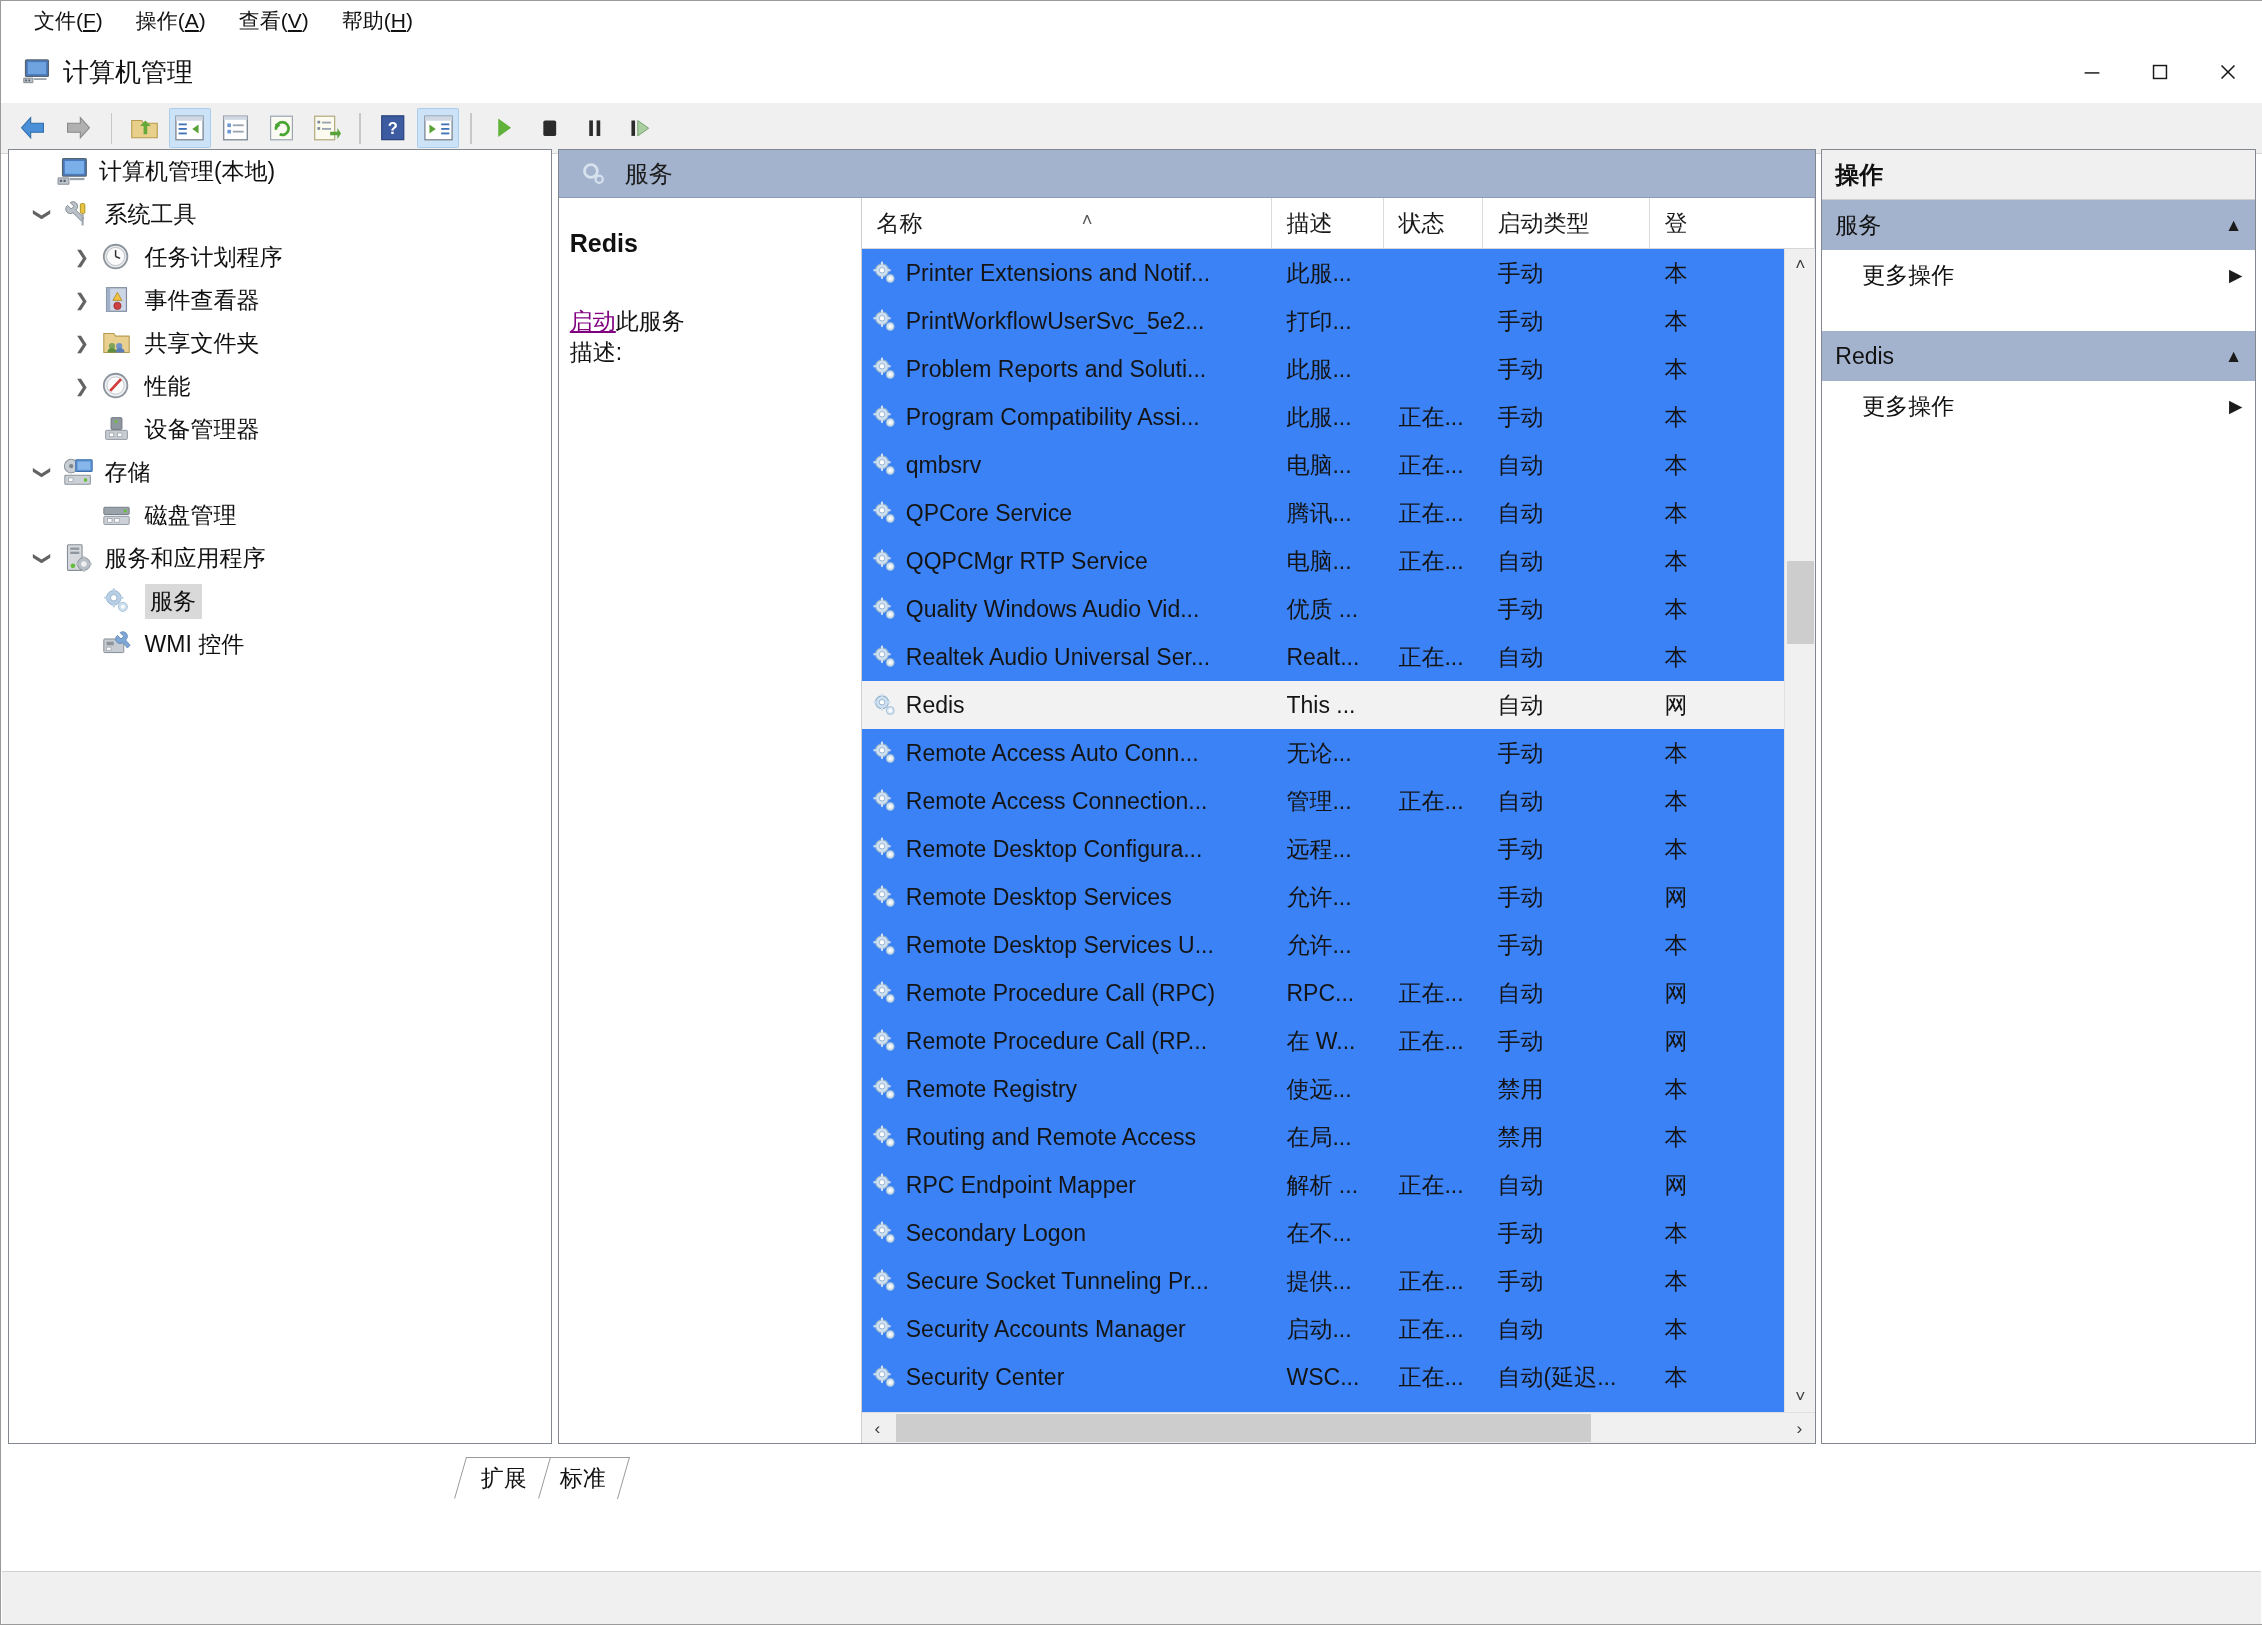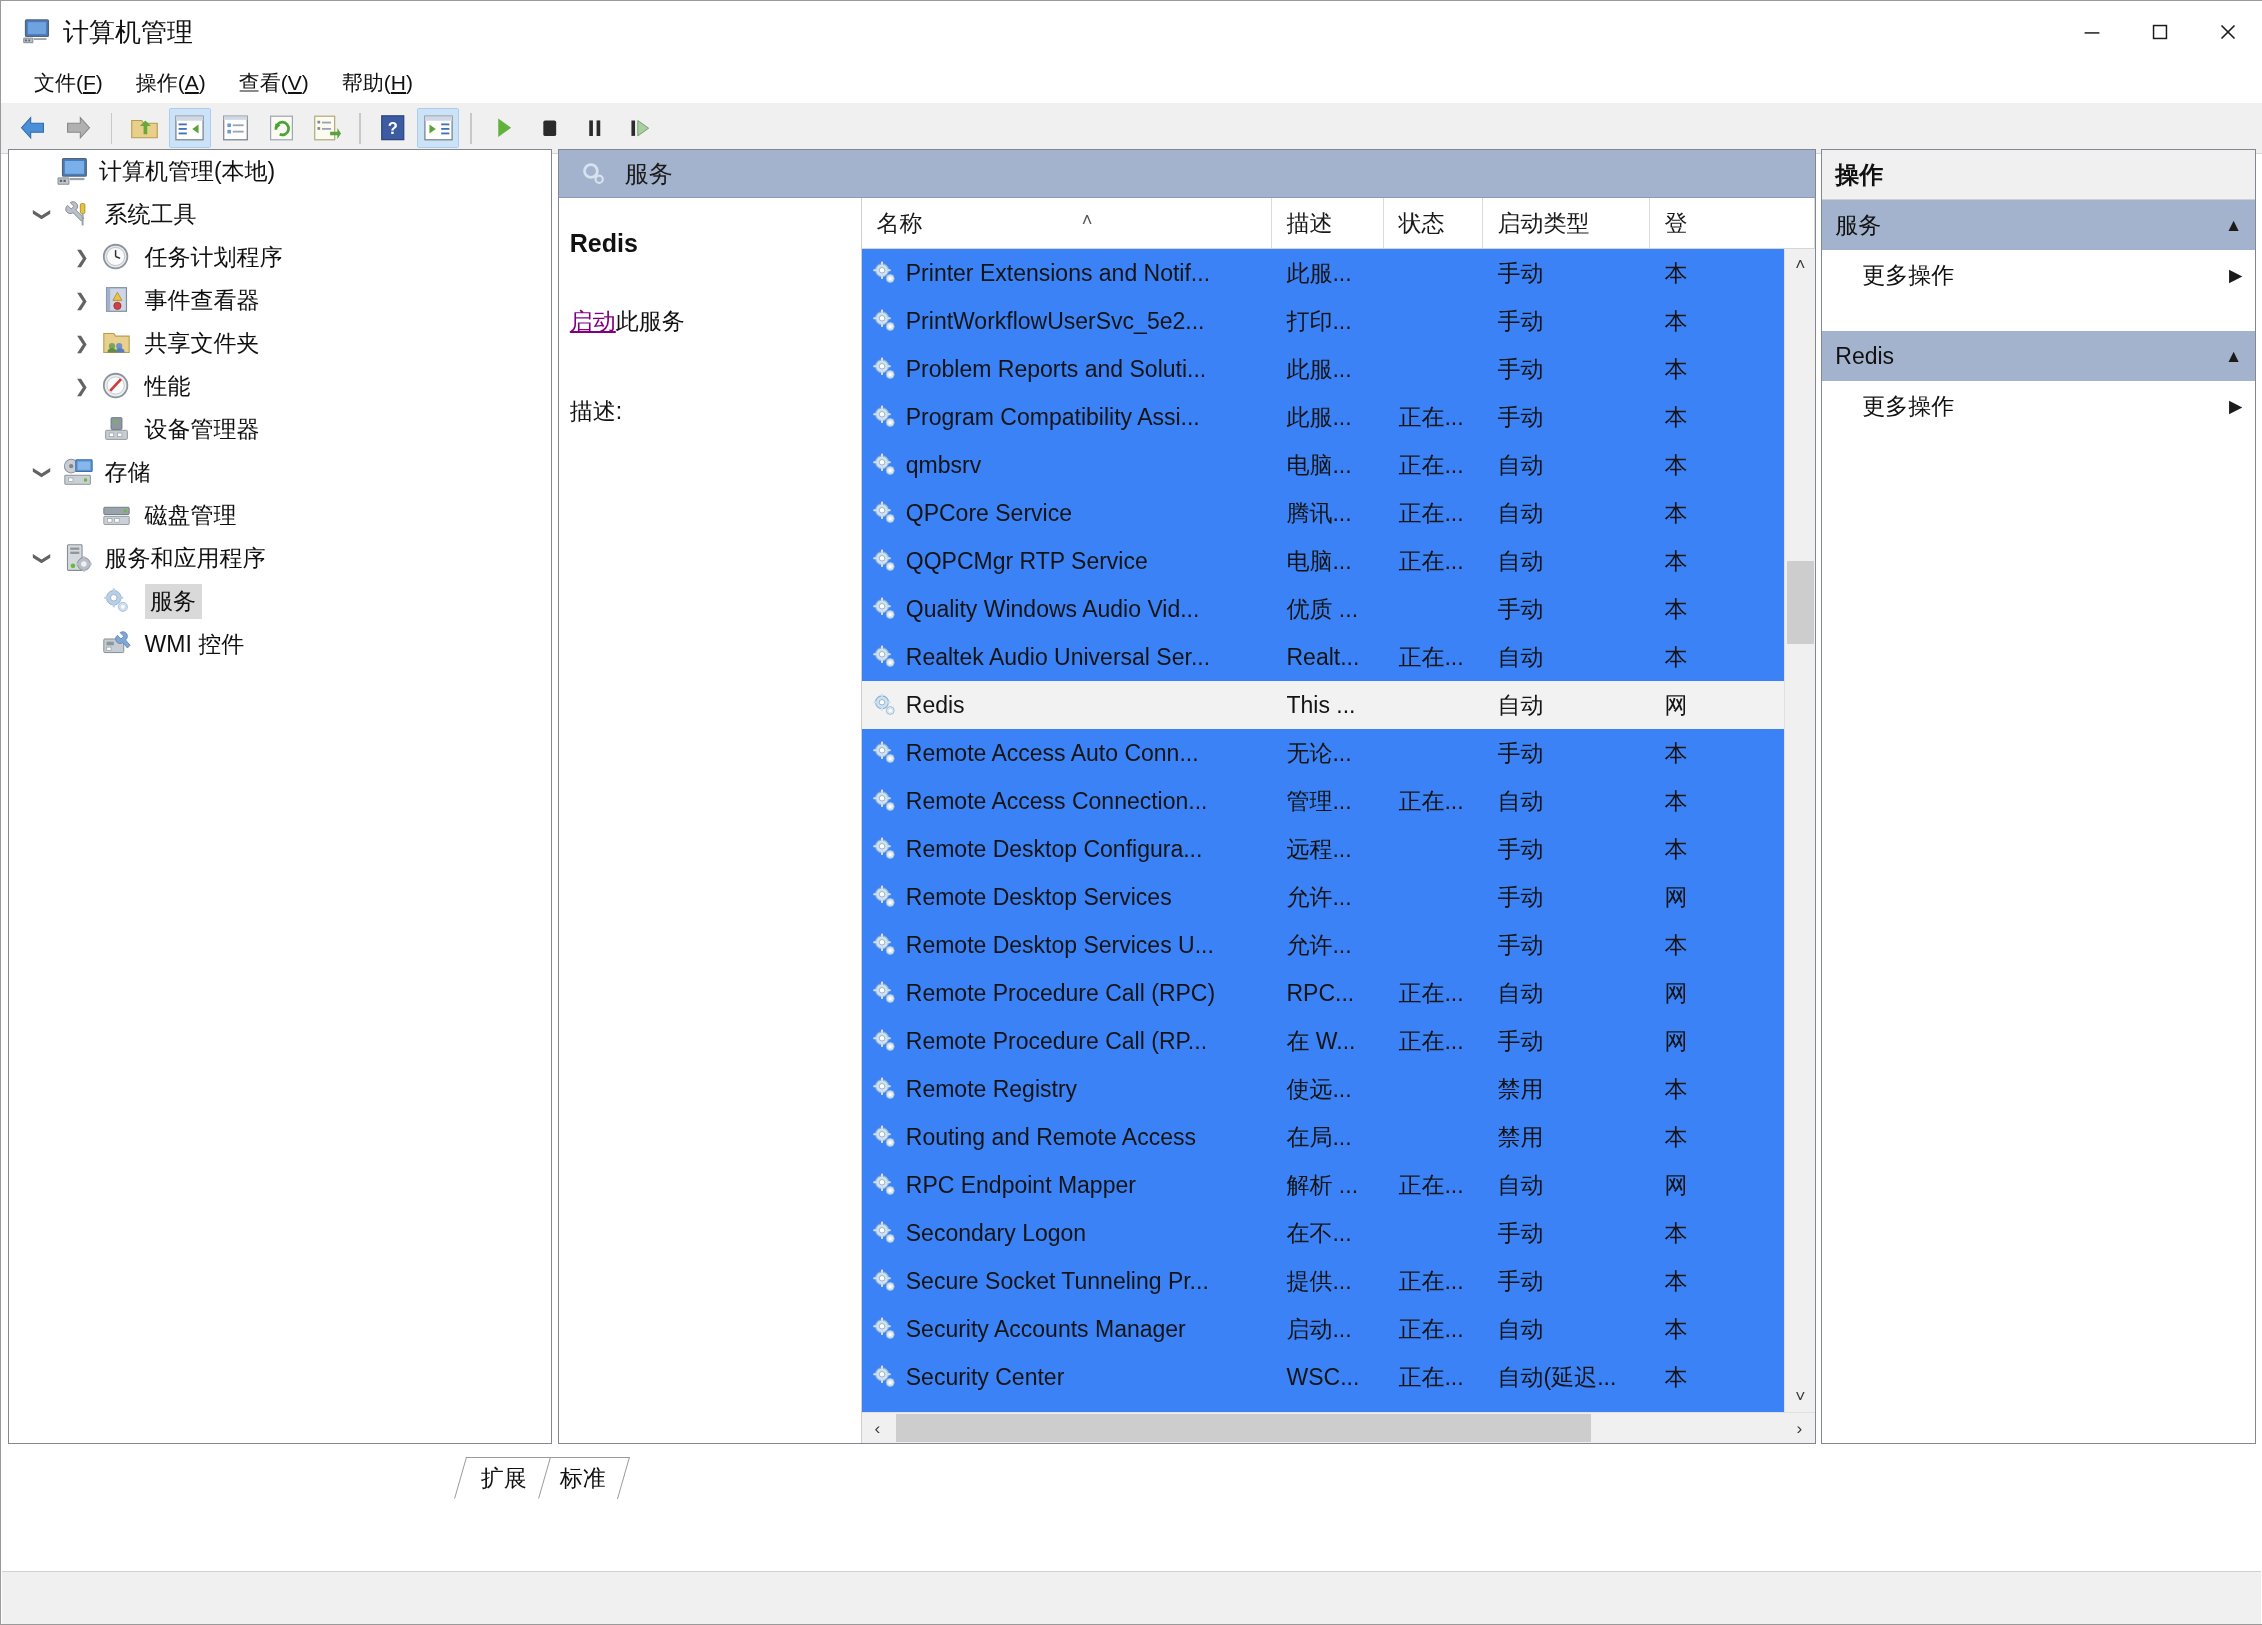--- a/index.html
+++ b/index.html
@@ -116,21 +116,21 @@
 
   
   #detail {
     width: 303px;
     flex: 0 0 303px;
     padding: 31px 13px 0 11px;
     background: #ffffff;
     border-right: 0.9px solid #cfcfcf;
   }
   #detail-title { font-size: 25px; font-weight: bold; color: #111; margin-bottom: 48px; }
-  #detail-action { font-size: 23px; color: #111; margin-bottom: 59px; }
+  #detail-action { font-size: 23px; color: #111; }
   #detail-action a { color: #800080; text-decoration: underline; cursor: pointer; }
   #detail-desc-label { font-size: 23px; color: #111; margin-bottom: 5.5px; }
   #detail-desc-text { font-size: 23px; color: #111; line-height: 1.25; }
 
   
   #list-wrap { flex: 1; display: flex; flex-direction: column; min-width: 0; position: relative; }
   #list-head {
     height: 51px; display: flex; align-items: stretch;
     background: #ffffff; border-bottom: 0.9px solid #d6d6d6;
     position: relative;
@@ -239,20 +239,27 @@
     position: absolute; left: 0.9px; right: 0.9px; bottom: 0;
     height: 53px; background: #f0f0f0;
     border-top: 0.9px solid #d2d2d2;
   }
   svg { display:block; }
 </style>
 </head>
 <body>
 
 <div id="app">
+
+  <div id="menubar">
+    <div class="menu-item"><span>文件</span>(<u>F</u>)</div>
+    <div class="menu-item"><span>操作</span>(<u>A</u>)</div>
+    <div class="menu-item"><span>查看</span>(<u>V</u>)</div>
+    <div class="menu-item"><span>帮助</span>(<u>H</u>)</div>
+  </div>
 
   <div id="titlebar">
     <div id="title-icon">
       <svg width="31" height="27.5" viewBox="0 0 34 30">
         <rect x="5" y="2" width="25" height="18" rx="1" fill="#4a7cc0" stroke="#566472" stroke-width="1.5"></rect>
         <rect x="7.5" y="4.5" width="20" height="13" fill="#6fa3e0"></rect>
         <path d="M3 22h10v5H3z" fill="#b9bfc6" stroke="#7d858d" stroke-width="1"></path>
         <rect x="4.5" y="23.5" width="2" height="2" fill="#5b6770"></rect>
         <rect x="8" y="23.5" width="2" height="2" fill="#5b6770"></rect>
         <path d="M14 22h14v2H14z" fill="#9aa3ac"></path>
@@ -270,27 +277,20 @@
             <rect x="6" y="6" width="14" height="14" fill="none" stroke="#1a1a1a" stroke-width="1.6"></rect>
           </svg>
       </div>
       <div class="win-btn close">
         <svg width="26" height="26" viewBox="0 0 28 28">
             <line x1="7" y1="7" x2="21" y2="21" stroke="#1a1a1a" stroke-width="1.7"></line>
             <line x1="21" y1="7" x2="7" y2="21" stroke="#1a1a1a" stroke-width="1.7"></line>
           </svg>
       </div>
     </div>
-  </div>
-
-  <div id="menubar">
-    <div class="menu-item"><span>文件</span>(<u>F</u>)</div>
-    <div class="menu-item"><span>操作</span>(<u>A</u>)</div>
-    <div class="menu-item"><span>查看</span>(<u>V</u>)</div>
-    <div class="menu-item"><span>帮助</span>(<u>H</u>)</div>
   </div>
 
   <div id="toolbar">
     <div class="tb-btn">
       <svg width="31" height="27.5" viewBox="0 0 34 30">
           <path d="M15 4 L5 15 L15 26 L15 20 L29 20 L29 10 L15 10 Z" fill="#4a90d9" stroke="#2f6ca8" stroke-width="1.2"></path>
         </svg>
     </div>
     <div class="tb-btn">
       <svg width="31" height="27.5" viewBox="0 0 34 30">

